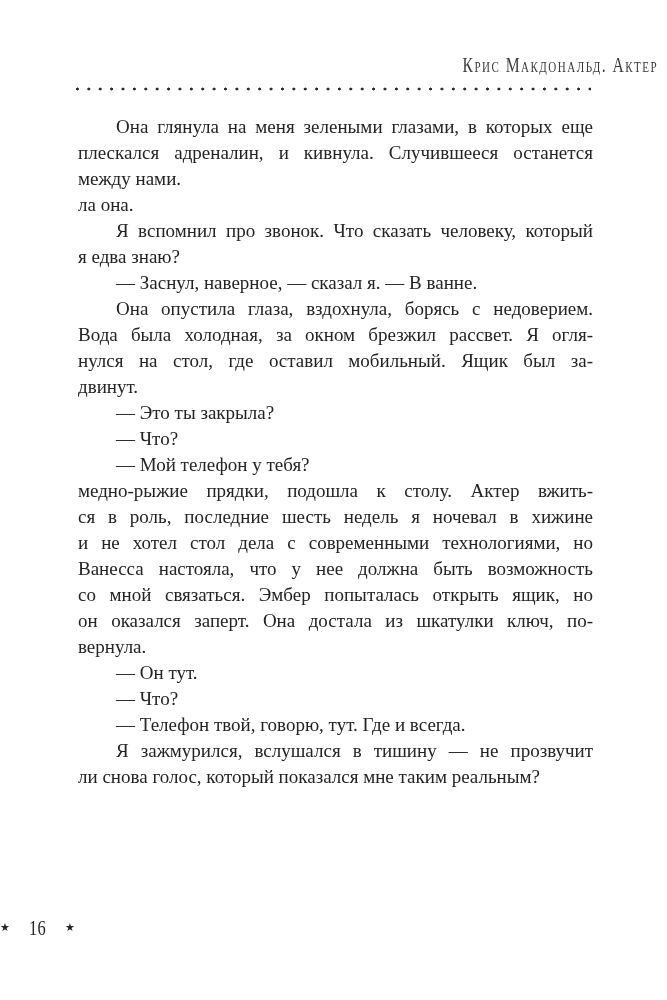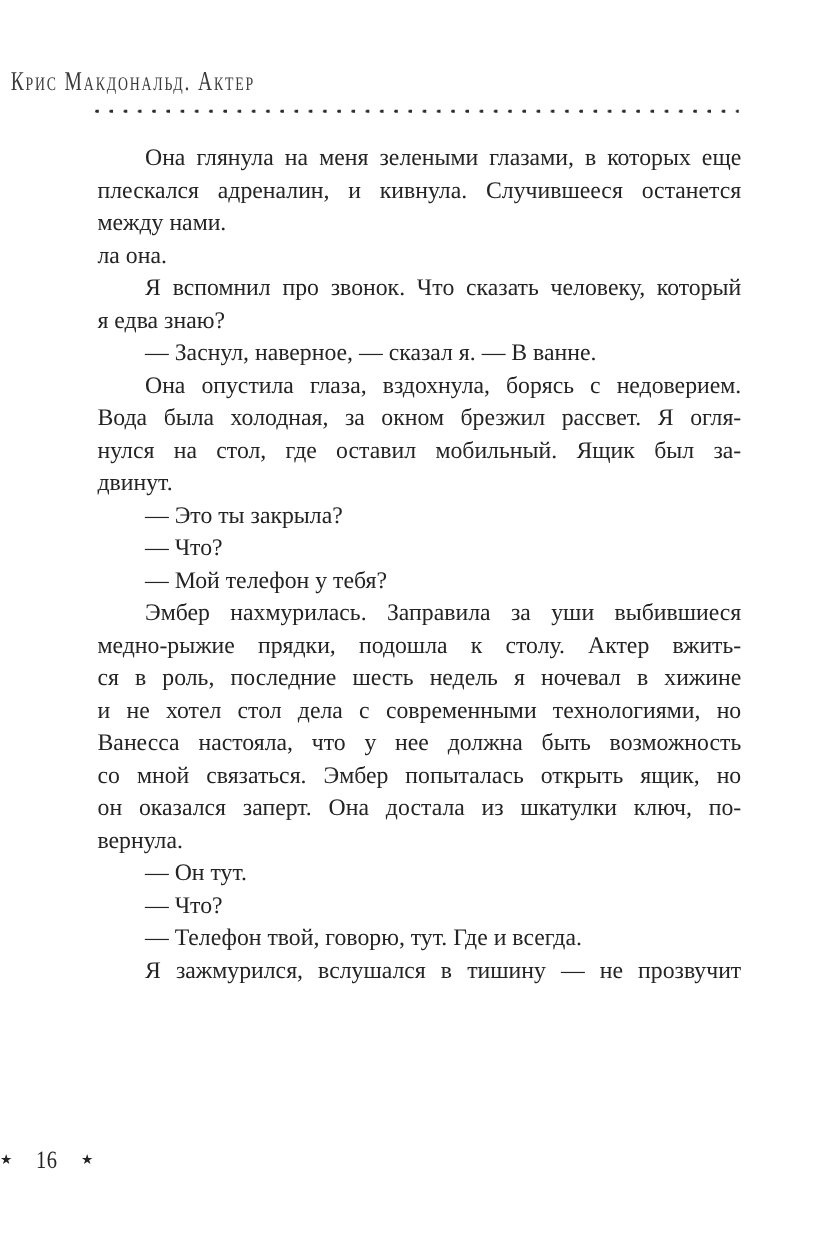--- a/index.html
+++ b/index.html
@@ -16,21 +16,21 @@
     position: relative;
     width: 667px;
     height: 1000px;
     margin: 0 auto;
     background: var(--bg-color);
     color: var(--text-color);
     overflow: hidden;
   }
   .running-header {
     margin-top: 54px;
-    text-align: left;
+    text-align: right;
     height: 24px;
     line-height: 24px;
   }
   .running-header .title {
     display: inline-block;
     font-family: "Liberation Serif", serif;
     font-variant: small-caps;
     font-size: 17px;
     font-weight: 400;
     letter-spacing: 1.6px;
@@ -119,40 +119,40 @@
       <div>
         <div class="line first last">— Это ты закрыла?</div>
       </div>
       <div>
         <div class="line first last">— Что?</div>
       </div>
       <div>
         <div class="line first last">— Мой телефон у тебя?</div>
       </div>
       <div>
-        <div class="line first">Эмбер нахмурилась. Заправила за уши выбившиеся</div>
         <div class="line">медно-рыжие прядки, подошла к столу. Актер вжить-</div>
         <div class="line">ся в роль, последние шесть недель я ночевал в хижине</div>
         <div class="line">и не хотел стол дела с современными технологиями, но</div>
         <div class="line">Ванесса настояла, что у нее должна быть возможность</div>
         <div class="line">со мной связаться. Эмбер попыталась открыть ящик, но</div>
         <div class="line">он оказался заперт. Она достала из шкатулки ключ, по-</div>
         <div class="line last">вернула.</div>
       </div>
       <div>
         <div class="line first last">— Он тут.</div>
       </div>
       <div>
         <div class="line first last">— Что?</div>
       </div>
       <div>
         <div class="line first last">— Телефон твой, говорю, тут. Где и всегда.</div>
       </div>
       <div>
         <div class="line first">Я зажмурился, вслушался в тишину — не прозвучит</div>
+        <div class="line last">ли снова голос, который показался мне таким реальным?</div>
       </div>
     </div>
 
   <div class="page-footer">
     <span class="star">★</span>
     <span class="page-number">16</span>
     <span class="star">★</span>
   </div>
 
 </div>

